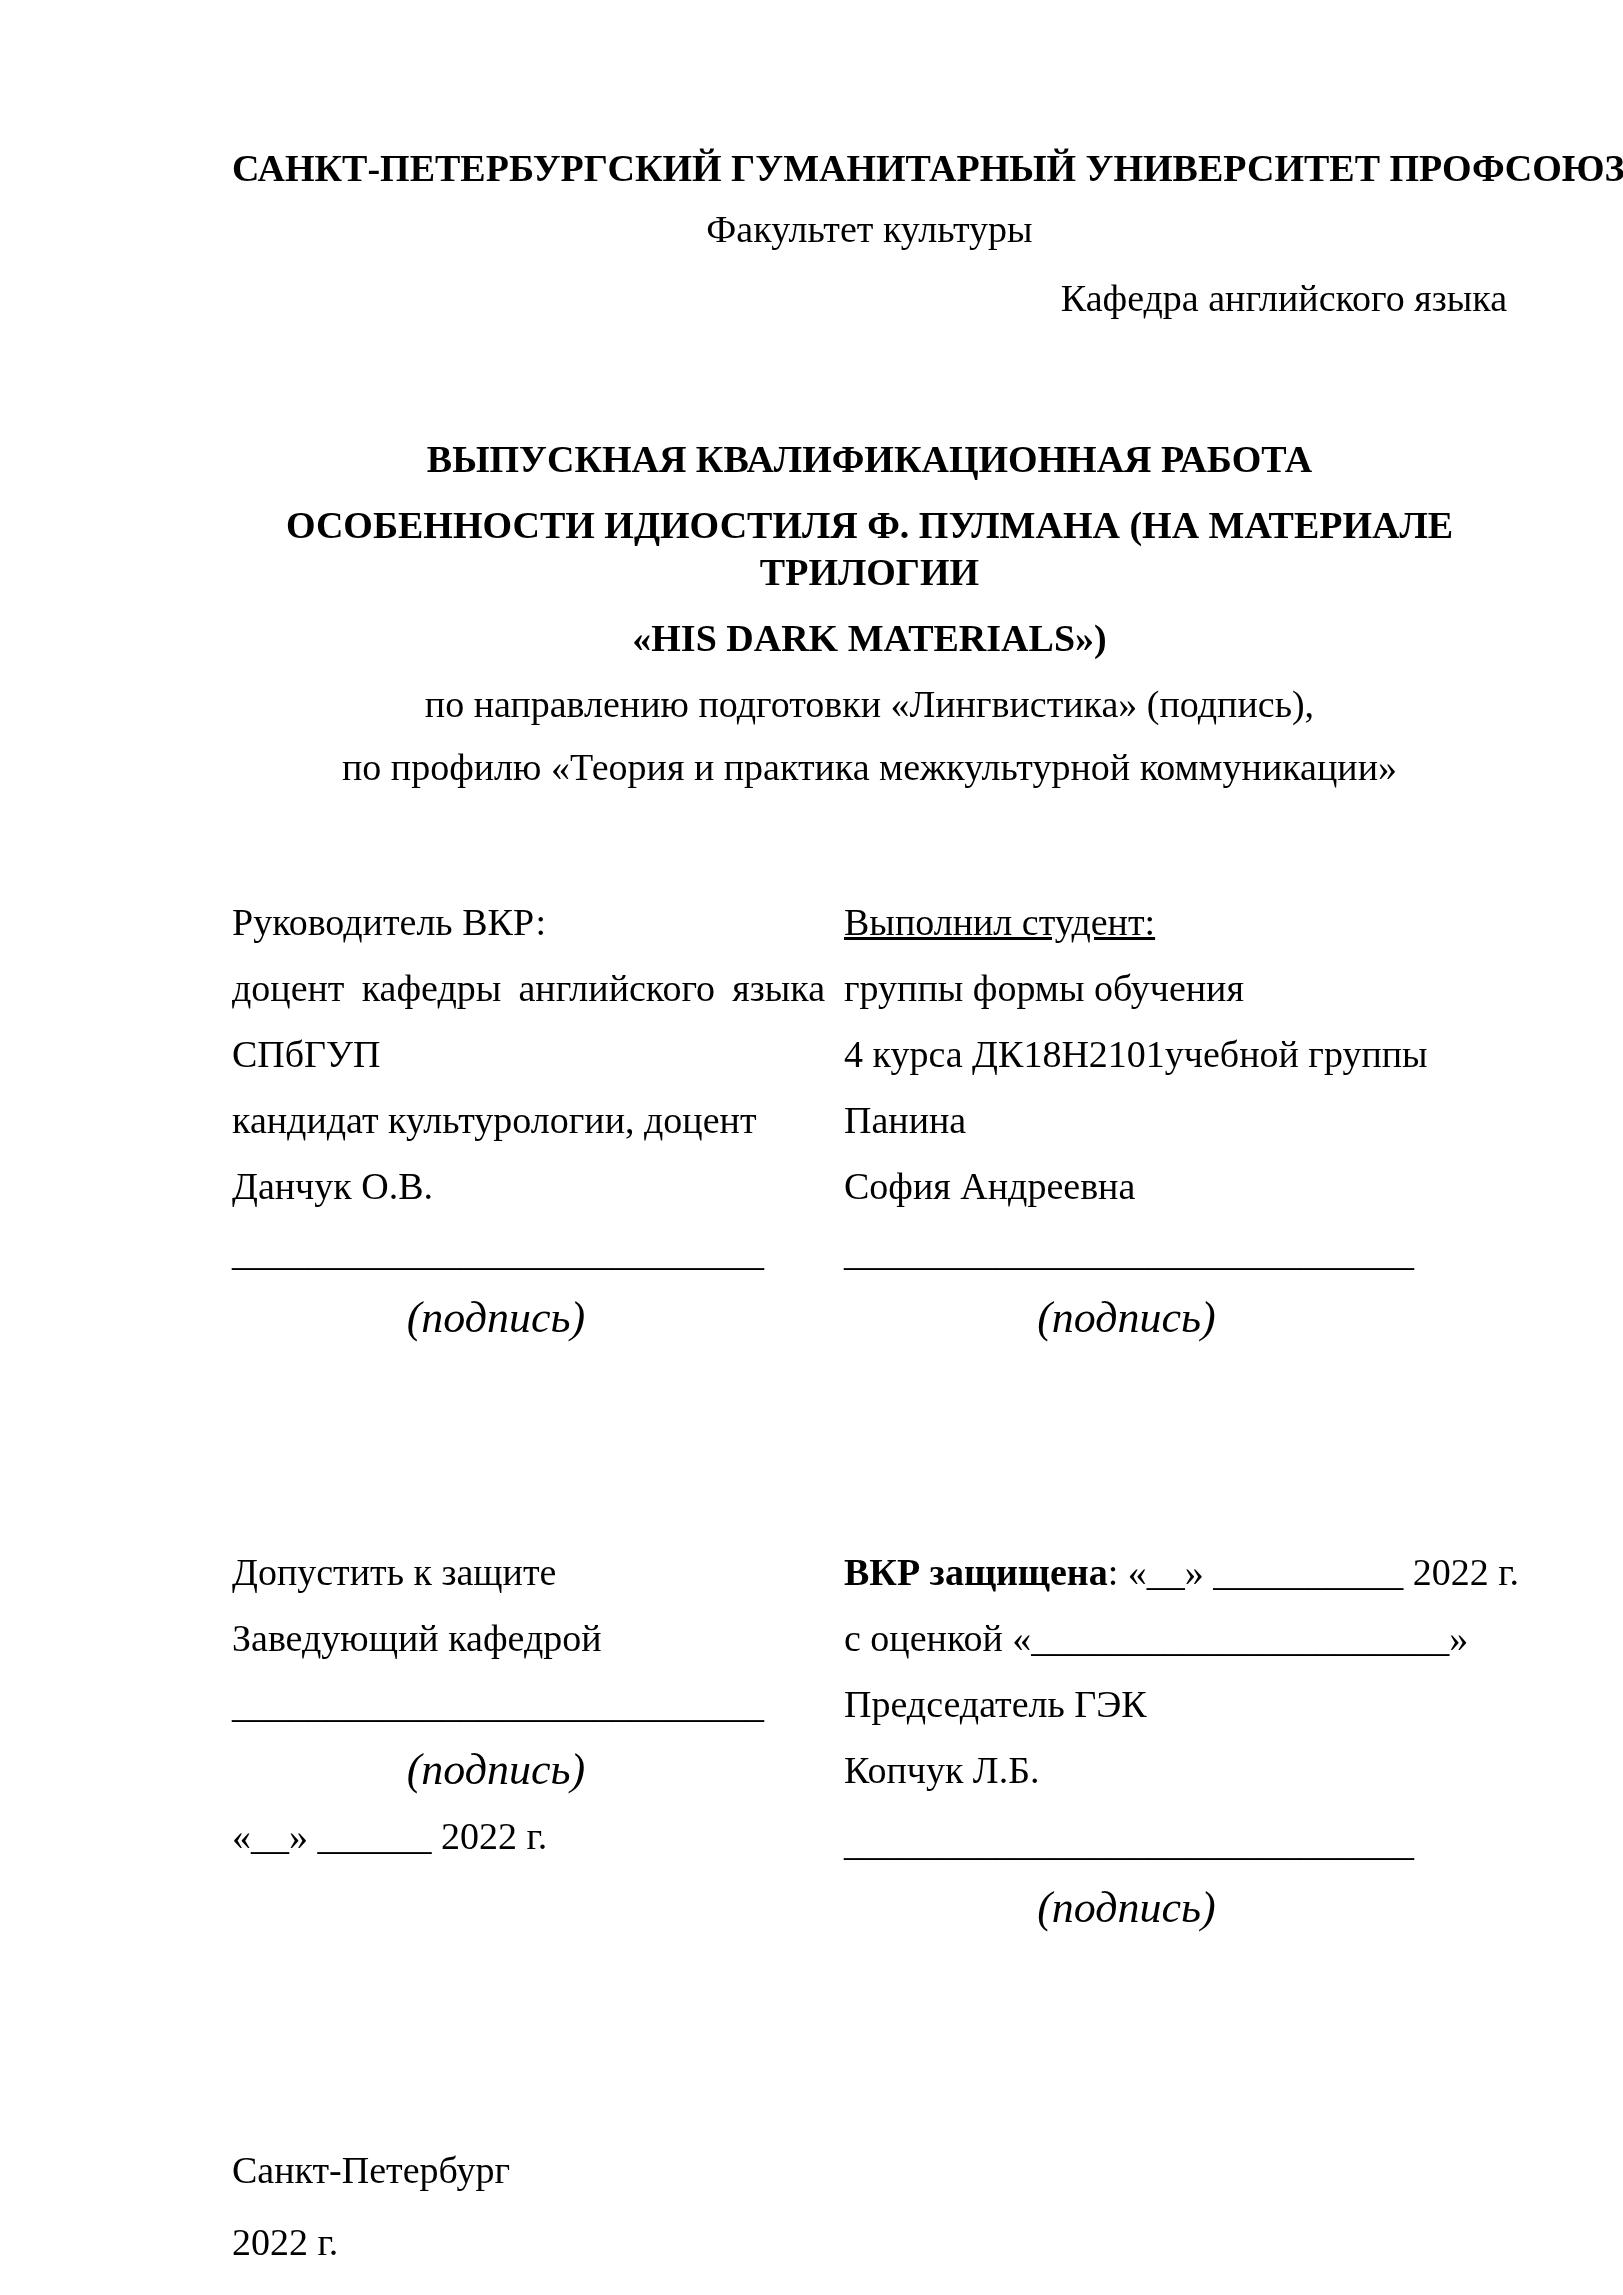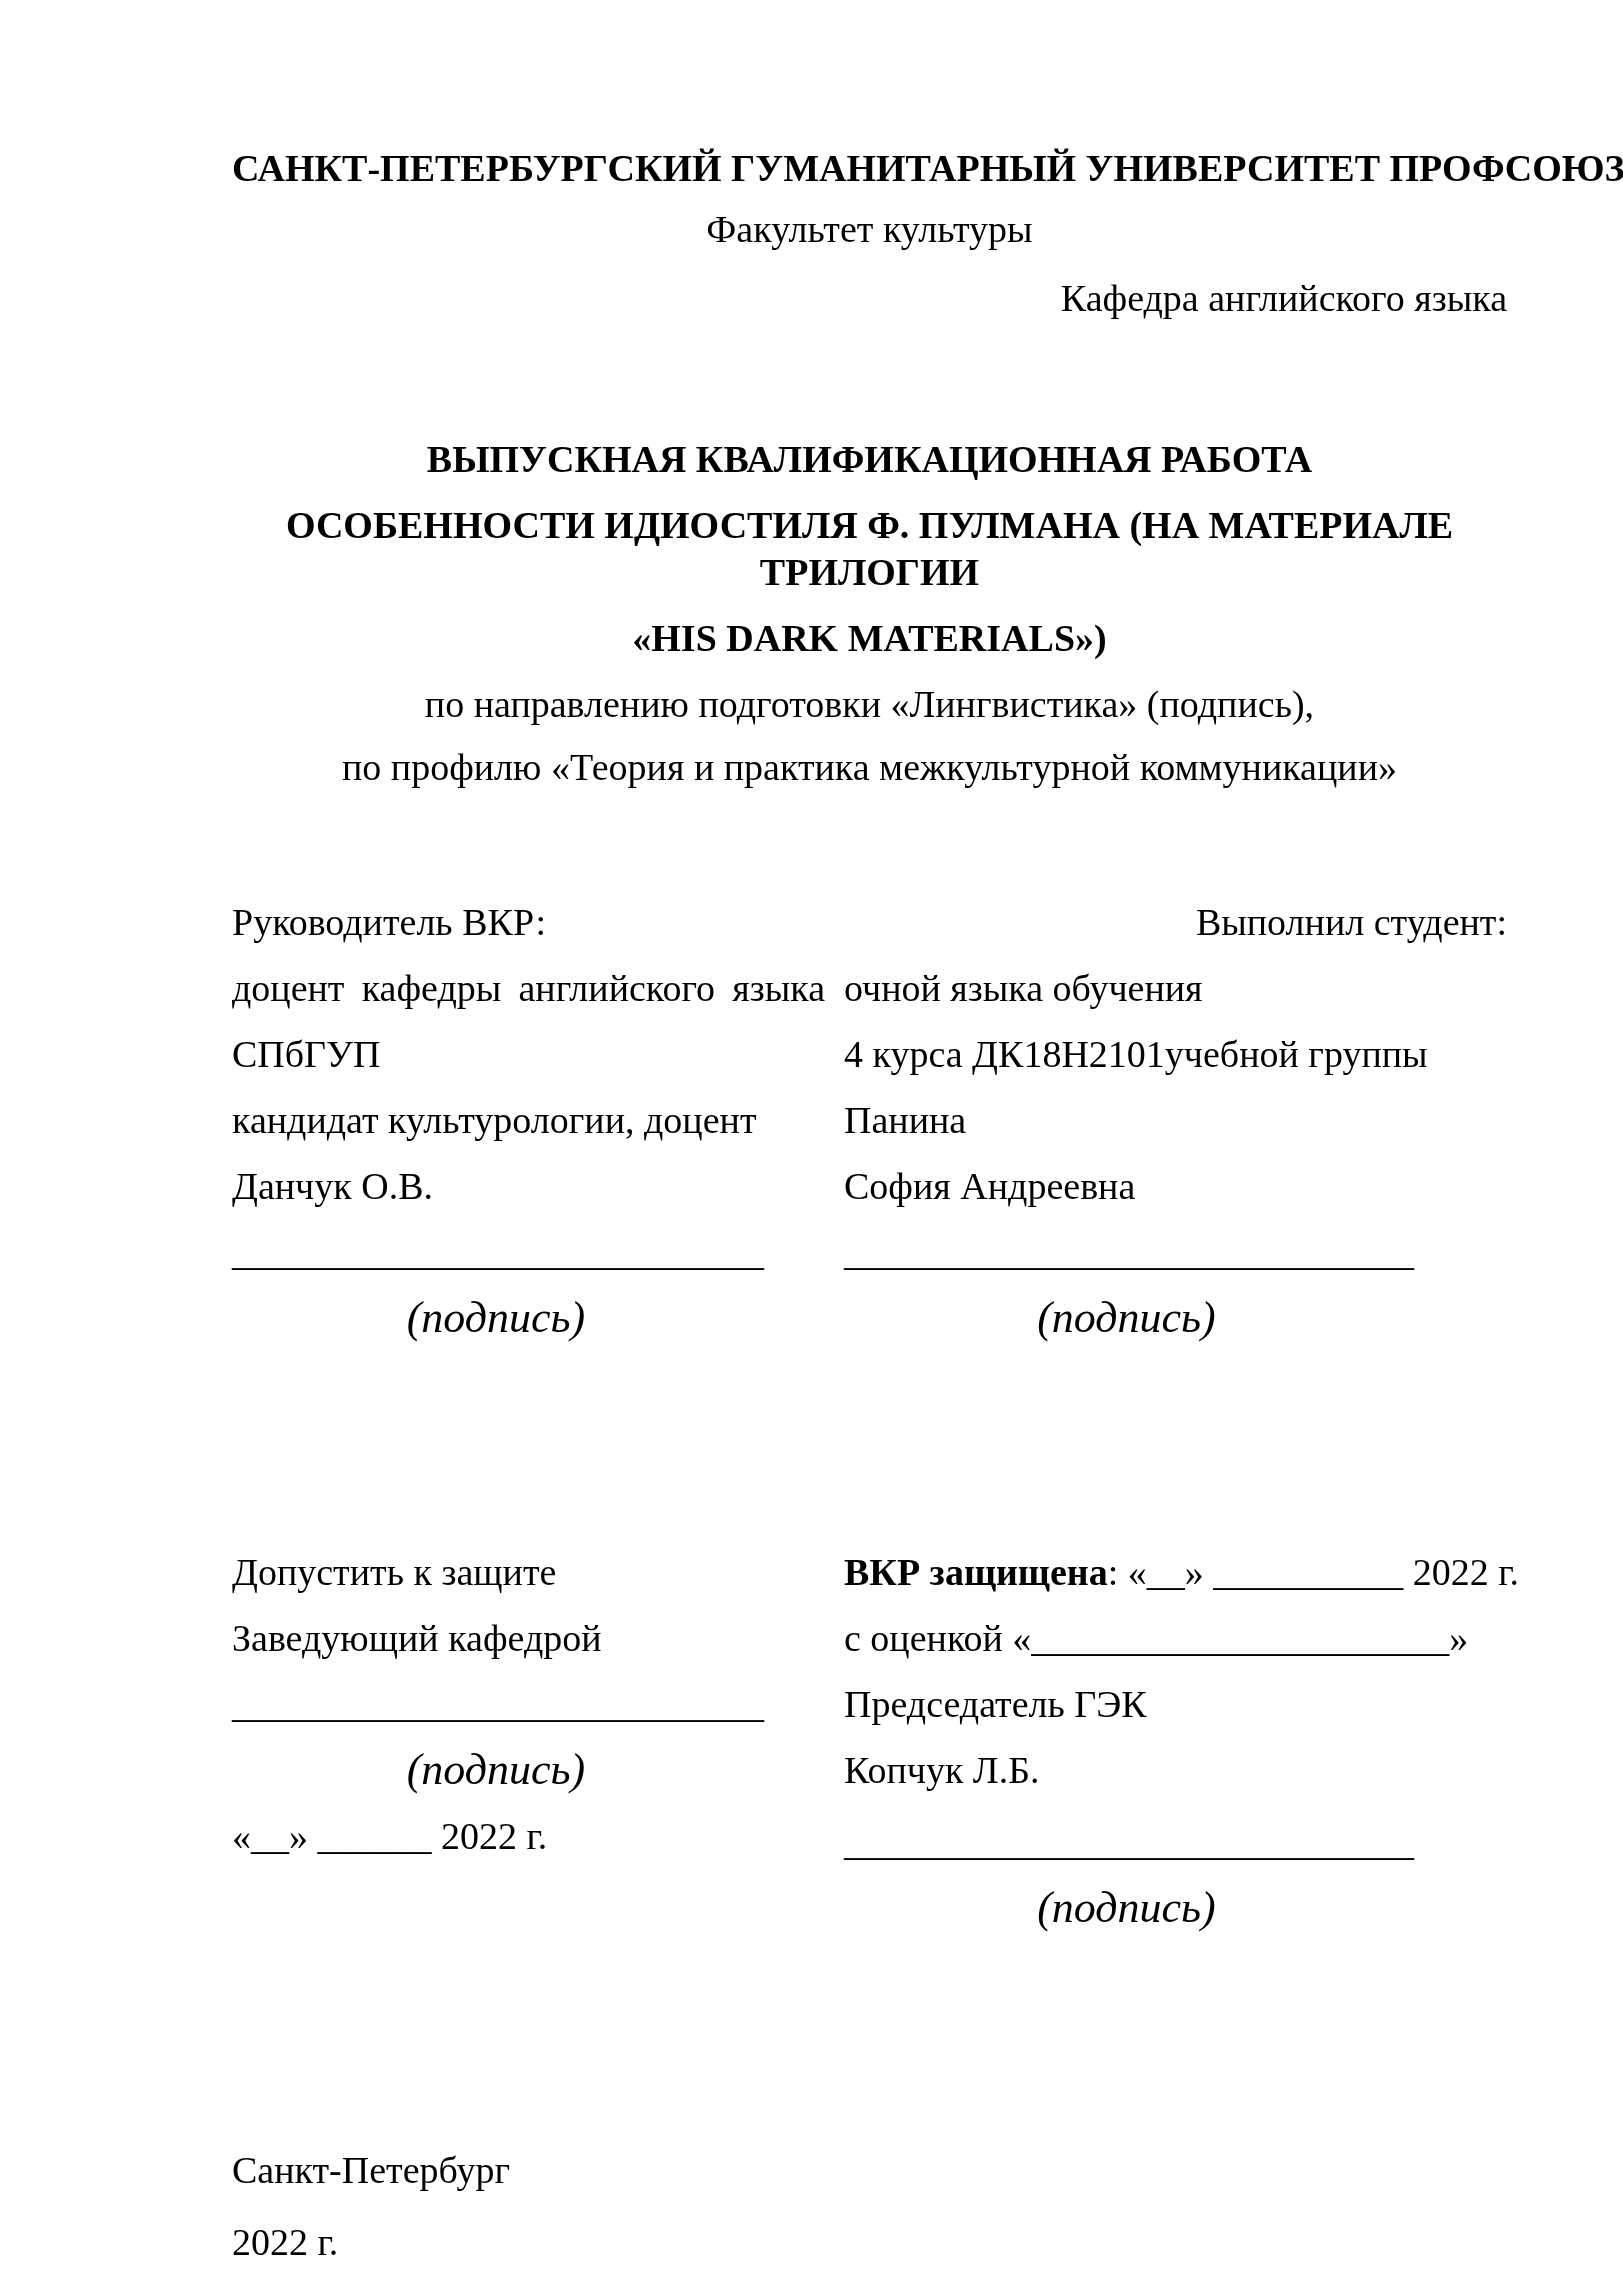--- a/index.html
+++ b/index.html
@@ -55,21 +55,21 @@
   .cols-upper { margin-top: 98px; }
   .cols-lower { margin-top: 188px; }
   .col-left  { width: 593px; }
   .col-right { width: 663px; }
   .col-left p, .col-right p { line-height: 66px; }
 
   .justify-line {
     text-align: justify;
     text-align-last: justify;
   }
-  .center-line { text-align: right; }
+  .center-line { text-align: left; text-decoration: underline; }
 
   .sig-block { }
   .sig-line {
     line-height: 66px;
     white-space: nowrap;
     letter-spacing: 0;
   }
   .sig-caption {
     font-style: italic;
     font-size: 44px;
@@ -115,21 +115,21 @@
       <p>СПбГУП</p>
       <p>кандидат культурологии, доцент</p>
       <p>Данчук О.В.</p>
       <div class="sig-block">
         <p class="sig-line">____________________________</p>
         <p class="sig-caption sig-caption-left">(подпись)</p>
       </div>
     </div>
     <div class="col-right">
       <p class="center-line">Выполнил студент:</p>
-      <p>очной языка обучения</p>
+      <p>группы формы обучения</p>
       <p>4 курса ДК18Н2101учебной группы</p>
       <p>Панина</p>
       <p>София Андреевна</p>
       <div class="sig-block">
         <p class="sig-line">______________________________</p>
         <p class="sig-caption sig-caption-right">(подпись)</p>
       </div>
     </div>
   </div>
 

